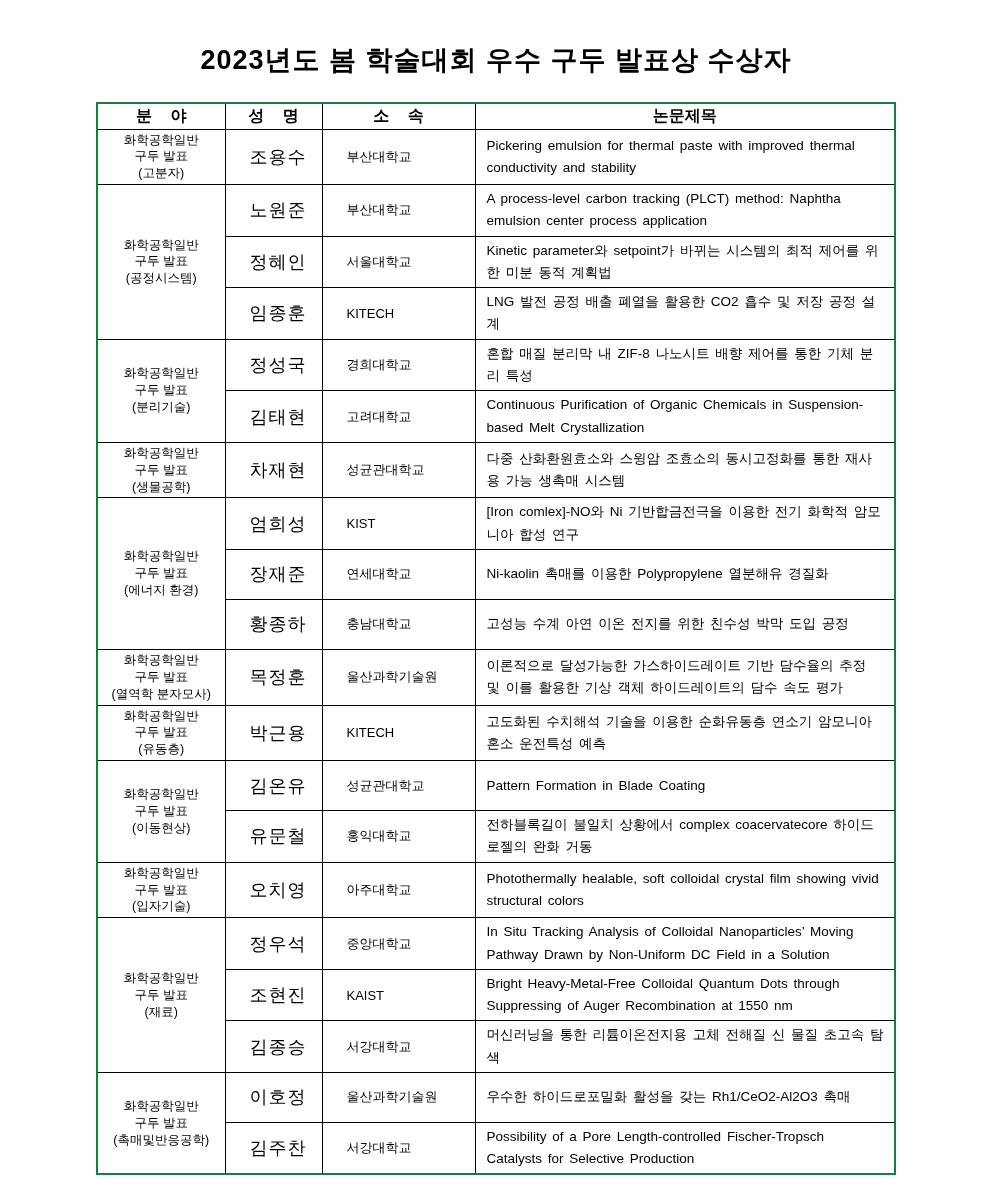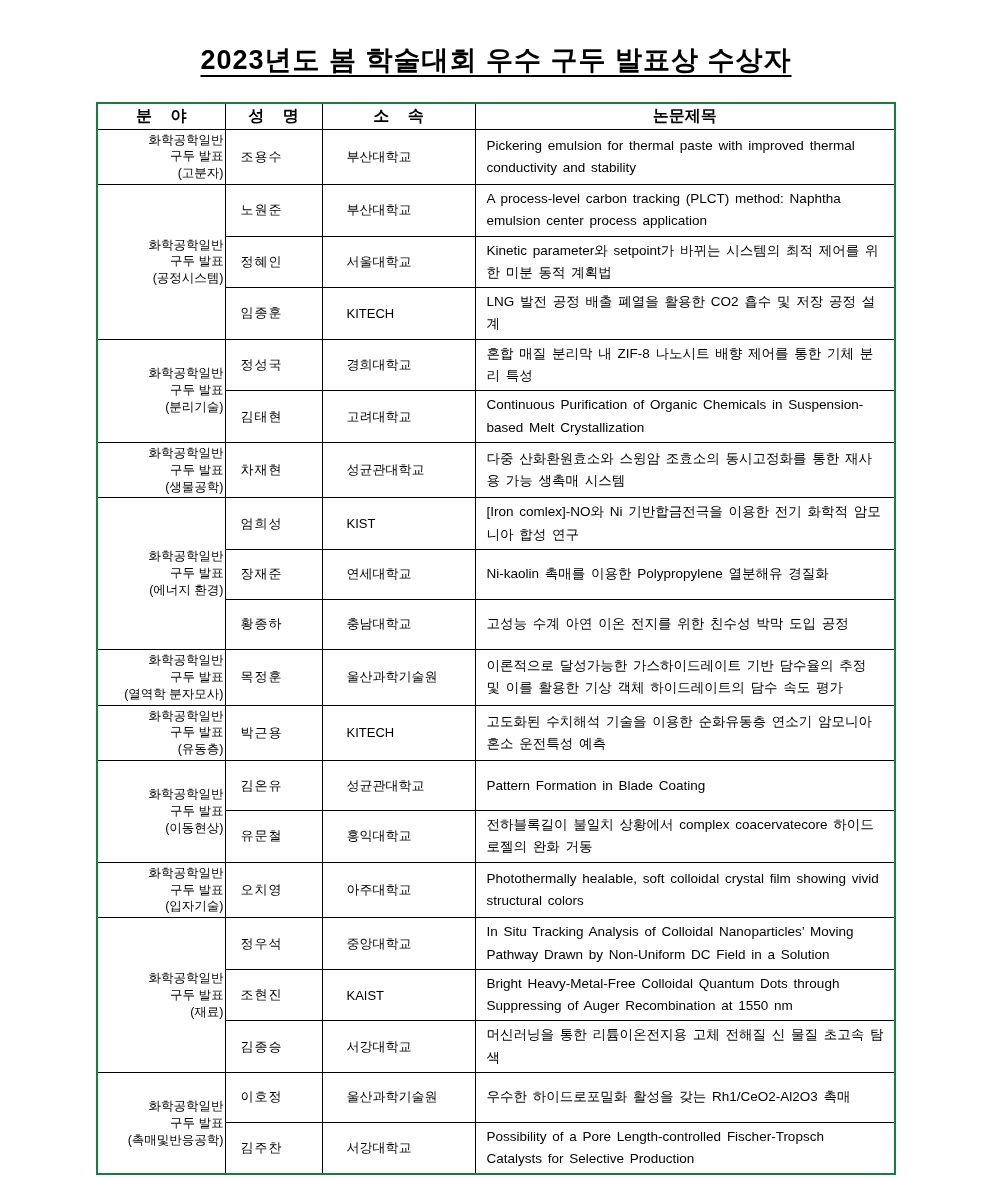--- a/index.html
+++ b/index.html
@@ -14,21 +14,20 @@
     height: 1177px;
     background: #ffffff;
     box-sizing: border-box;
     padding-top: 42px;
   }
   .doc-title {
     text-align: center;
     font-size: 27px;
     font-weight: bold;
     letter-spacing: 1px;
-    text-decoration: underline;
     text-underline-offset: 6px;
     margin: 0 0 24px 0;
   }
   table.awards {
     border-collapse: collapse;
     table-layout: fixed;
     width: 798px;
     margin: 0 auto;
     border: 2px solid #15803d;
   }
@@ -43,29 +42,29 @@
     height: 26px;
     text-align: center;
     word-spacing: 14px;
     padding: 1px 0;
   }
   table.awards th.no-space {
     word-spacing: 0;
   }
   tbody tr { height: 50px; }
   .field-cell {
-    text-align: right;
+    text-align: center;
     white-space: pre-line;
     font-size: 12.5px;
     line-height: 1.35;
     padding: 2px 1px;
   }
   .name-cell {
-    font-size: 13px;
-    padding-left: 15px;
+    font-size: 18px;
+    padding-left: 24px;
     letter-spacing: 1px;
   }
   .affiliation-cell {
     font-size: 13px;
     padding-left: 24px;
   }
   .paper-title-cell {
     font-size: 13.5px;
     line-height: 1.65;
     padding: 3px 10px 3px 11px;

